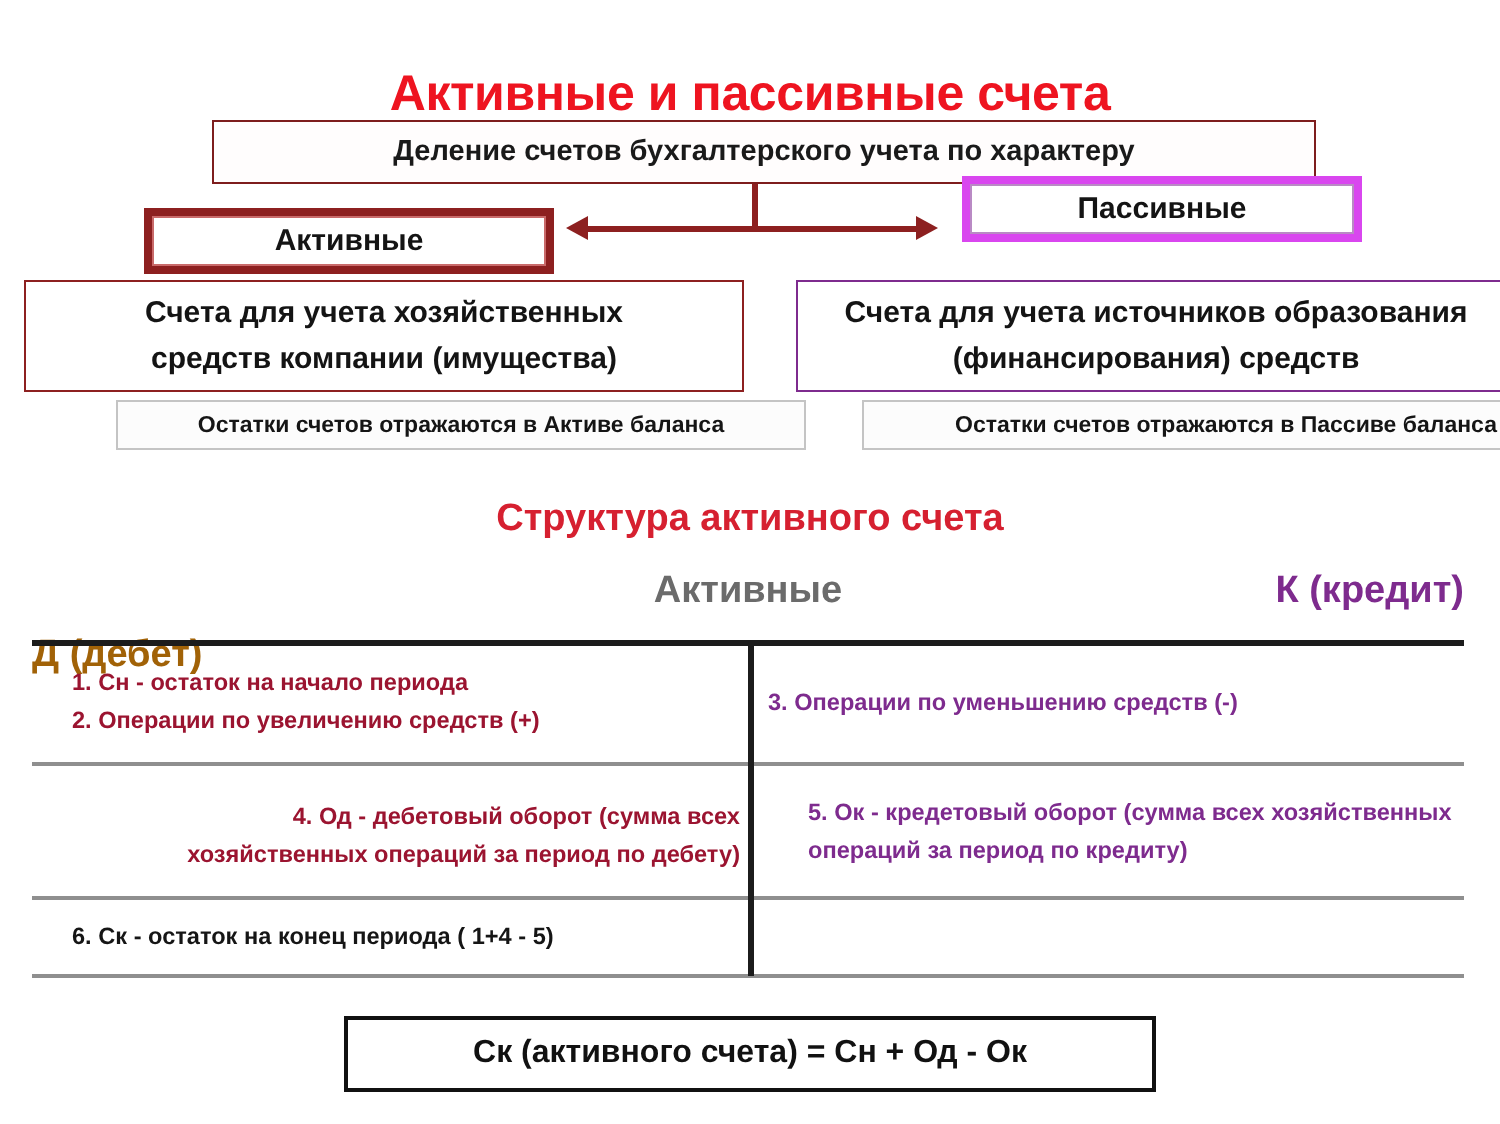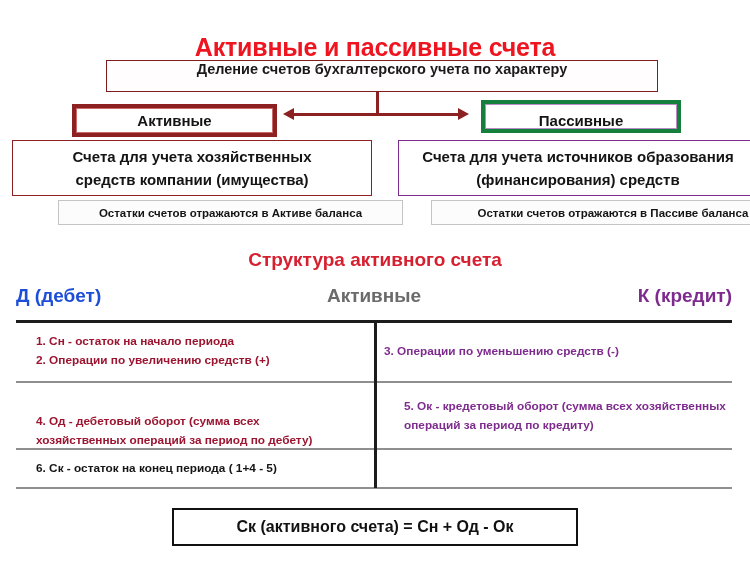--- a/index.html
+++ b/index.html
@@ -30,20 +30,21 @@
     margin-top: 20px;
   }
 
   
   .top-box {
     left: 106px; top: 60px;
     width: 552px; height: 32px;
     border: 1.5px solid #7e1d1d;
     background: #fffdfd;
     display: flex;
+    align-items: center;
     justify-content: center;
     box-sizing: border-box;
   }
   .top-box span {
     font-size: 14.5px;
     font-weight: bold;
     color: #1a1a1a;
   }
 
   
@@ -80,25 +81,24 @@
     font-weight: bold;
     color: #141414;
   }
   .label-active {
     left: 72px; top: 104px; width: 205px;
     border: 4px solid #8d2020;
     outline: 1px solid #c96a6a;
     outline-offset: -5.5px;
   }
   .label-passive {
-    left: 481px; top: 100px; width: 200px;
-    border: 4px solid #15803d;
+    left: 481px; top: 88px; width: 200px;
+    border: 4px solid #d946ef;
     outline: 1px solid #b98ac4;
     outline-offset: -5.5px;
-    align-items: flex-end;
   }
 
   
   .desc-box {
     top: 140px; height: 56px;
     box-sizing: border-box;
     background: #ffffff;
     display: flex;
     flex-direction: column;
     align-items: center;
@@ -148,21 +148,21 @@
     left: 16px; top: 285px; width: 716px; height: 30px;
   }
   .tbl-header .dhead,
   .tbl-header .nhead,
   .tbl-header .khead {
     position: absolute;
     font-size: 19px;
     font-weight: bold;
     top: 0;
   }
-  .tbl-header .dhead { left: 0;    color: #1d4ed8; }
+  .tbl-header .dhead { left: 0;    color: #a16207; margin-top: 32px; }
   .tbl-header .nhead { left: 0; right: 0; text-align: center; color: #6b6b6b; font-weight: bold; }
   .tbl-header .khead { right: 0;  color: #7e2b8e; }
 
   .rule-top    { left: 16px; top: 320px;  width: 716px; height: 2.5px; background: #1c1c1c; }
   .rule-mid-1  { left: 16px; top: 381px;  width: 716px; height: 1.5px; background: #8f8f8f; }
   .rule-mid-2  { left: 16px; top: 448px;  width: 716px; height: 1.5px; background: #8f8f8f; }
   .rule-bottom { left: 16px; top: 487px;  width: 716px; height: 1.5px; background: #8f8f8f; }
   .rule-vert   { left: 374px; top: 320px; width: 2.5px; height: 168px; background: #1c1c1c; }
 
   .cell {
@@ -177,21 +177,21 @@
     font-weight: bold;
     line-height: 19px;
     white-space: nowrap;
   }
   .cell.debit  .line { color: #9b1430; }
   .cell.credit .line { color: #7e2b8e; }
   .cell.plain  .line { color: #151515; }
 
   .cell-d1 { left: 36px;  top: 322px; width: 330px; height: 58px; }
   .cell-c1 { left: 384px; top: 322px; width: 340px; height: 58px; }
-  .cell-d2 { left: 36px;  top: 399px; width: 334px; height: 64px; }
+  .cell-d2 { left: 36px;  top: 386px; width: 334px; height: 64px; align-items: flex-end; }
   .cell-c2 { left: 404px; top: 383px; width: 345px; height: 52px; justify-content: flex-end; }
   .cell-d3 { left: 36px;  top: 450px; width: 330px; height: 36px; }
 
   
   .formula-box {
     left: 172px; top: 508px;
     width: 406px; height: 38px;
     border: 2.5px solid #111111;
     background: #ffffff;
     display: flex;

